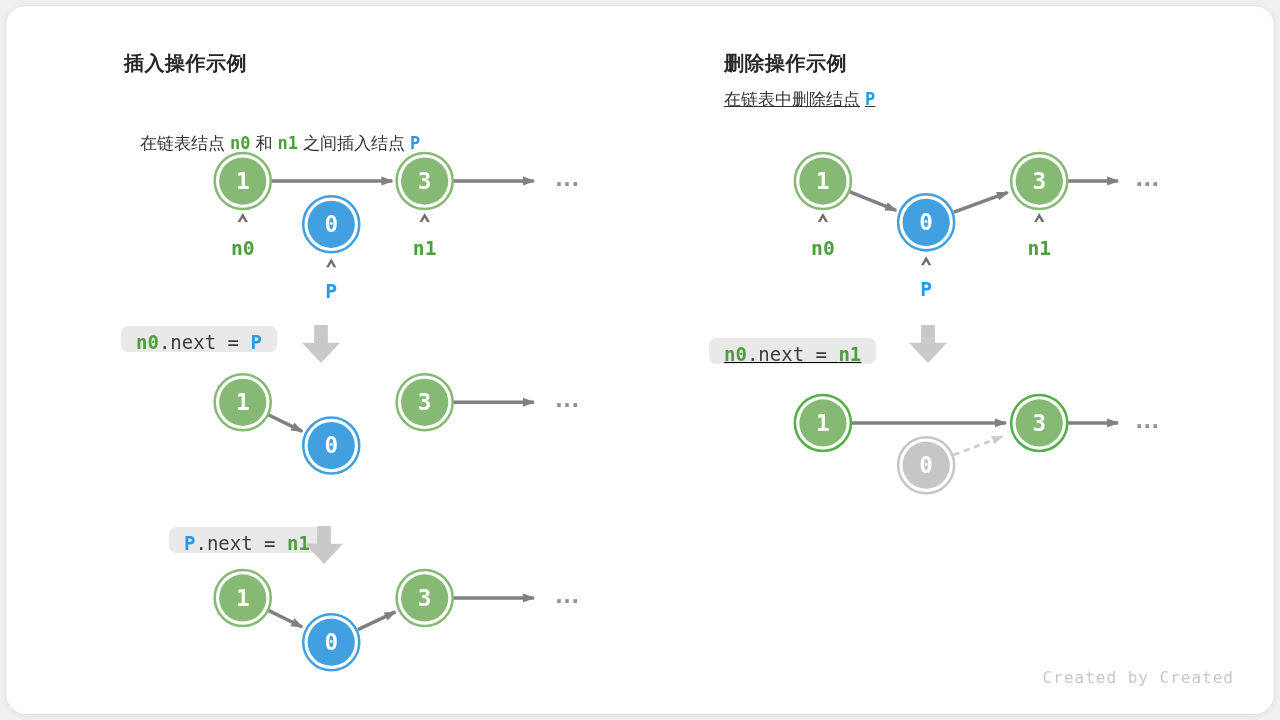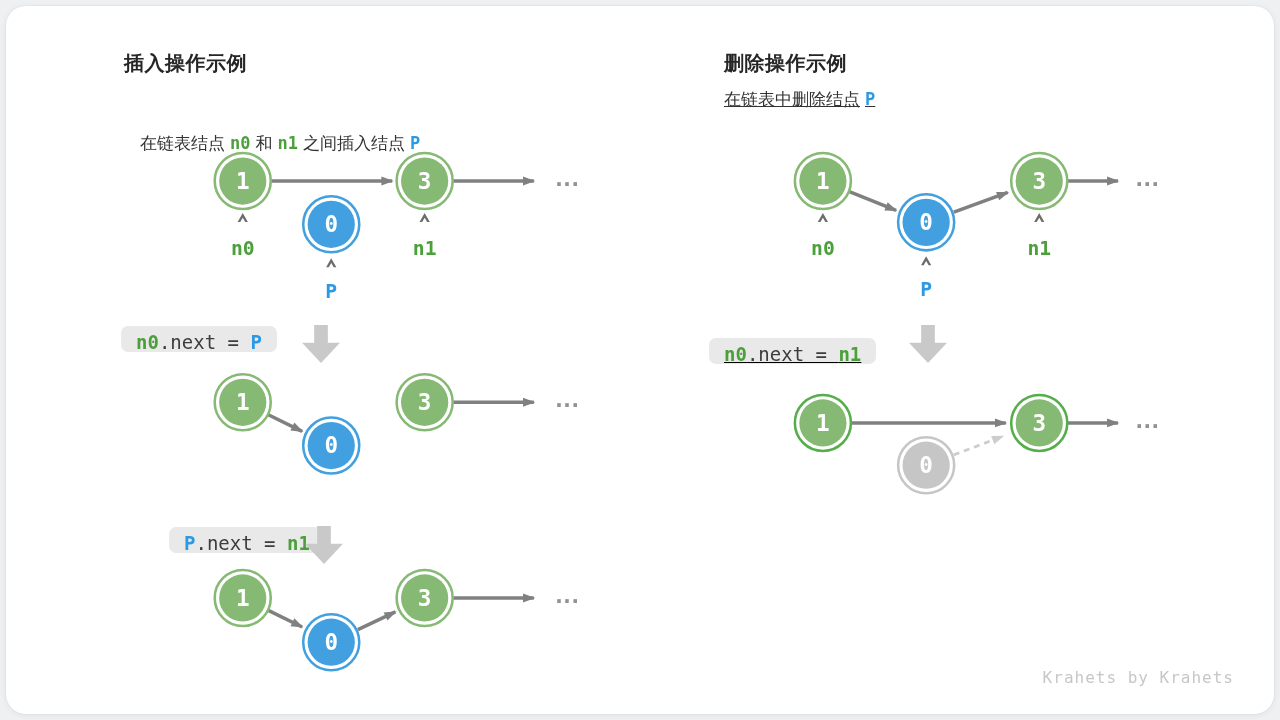--- a/index.html
+++ b/index.html
@@ -268,14 +268,14 @@
         <text class="nval" y="8">1</text>
       </g>
       <g transform="translate(1046,424)">
         <circle class="ring ghl" r="28.5"></circle>
         <circle class="body g" r="24"></circle>
         <text class="nval" y="8">3</text>
       </g>
     </g>
   </svg>
 
-  <div class="watermark">Krahets by Krahets</div>
+  <div class="watermark">Created by Created</div>
 </div>
 
 </body></html>

